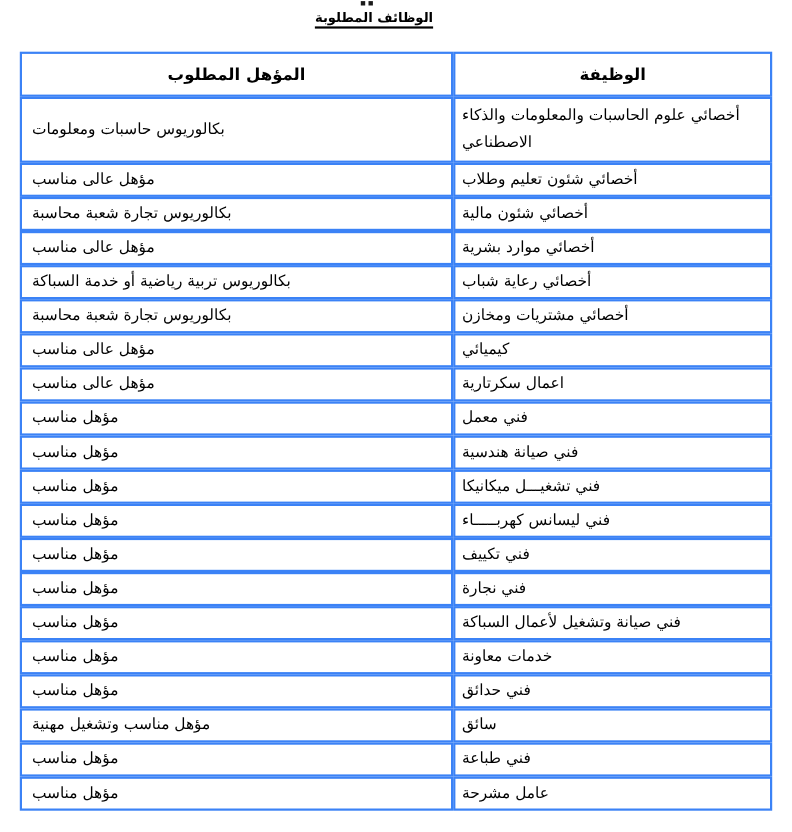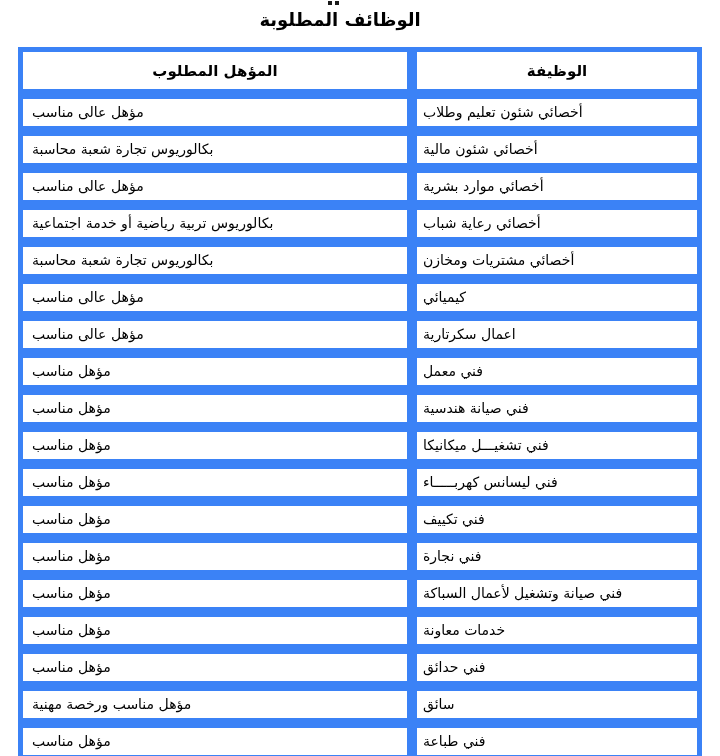--- a/index.html
+++ b/index.html
@@ -16,37 +16,38 @@
     position: absolute; top: 1px; left: 328px;
     width: 4px; height: 4px;
     background: #1a1a1a;
     box-shadow: 7px 0 0 0 #1a1a1a;
   }
   .doc-title {
     position: absolute; top: 9px; left: 0;
     width: 680px;
     text-align: center;
     direction: rtl;
-    font-size: 18px;
+    font-size: 12px;
     font-weight: bold;
+    text-decoration: underline;
     text-decoration-thickness: 1.5px;
     text-underline-offset: 4px;
   }
   table.jobs-table {
     position: absolute; top: 47px; left: 18px;
     width: 684px;
     table-layout: fixed;
     border-collapse: separate;
     border-spacing: 0;
     direction: rtl;
   }
   col.col-job  { width: 290px; }
   col.col-qual { width: 394px; }
   th, td {
-    border: 5px solid #3b82f6;
+    border: 2px solid #3b82f6;
     overflow: hidden;
     direction: rtl;
   }
   th {
     height: 35px;
     font-size: 15px;
     font-weight: bold;
     text-align: center;
     vertical-align: middle;
   }
@@ -75,35 +76,39 @@
     <col class="col-qual">
   </colgroup>
   <thead>
     <tr>
       <th>الوظيفة</th>
       <th>المؤهل المطلوب</th>
     </tr>
   </thead>
   <tbody>
 
+  <tr class="tall">
+        <td class="job-cell">أخصائي علوم الحاسبات والمعلومات والذكاء الاصطناعي</td>
+        <td class="qual-cell">بكالوريوس حاسبات ومعلومات</td>
+      </tr>
       <tr>
         <td class="job-cell">أخصائي شئون تعليم وطلاب</td>
         <td class="qual-cell">مؤهل عالى مناسب</td>
       </tr>
       <tr>
         <td class="job-cell">أخصائي شئون مالية</td>
         <td class="qual-cell">بكالوريوس تجارة شعبة محاسبة</td>
       </tr>
       <tr>
         <td class="job-cell">أخصائي موارد بشرية</td>
         <td class="qual-cell">مؤهل عالى مناسب</td>
       </tr>
       <tr>
         <td class="job-cell">أخصائي رعاية شباب</td>
-        <td class="qual-cell">بكالوريوس تربية رياضية أو خدمة اجتماعية</td>
+        <td class="qual-cell">بكالوريوس تربية رياضية أو خدمة السباكة</td>
       </tr>
       <tr>
         <td class="job-cell">أخصائي مشتريات ومخازن</td>
         <td class="qual-cell">بكالوريوس تجارة شعبة محاسبة</td>
       </tr>
       <tr>
         <td class="job-cell">كيميائي</td>
         <td class="qual-cell">مؤهل عالى مناسب</td>
       </tr>
       <tr>
@@ -141,21 +146,21 @@
       <tr>
         <td class="job-cell">خدمات معاونة</td>
         <td class="qual-cell">مؤهل مناسب</td>
       </tr>
       <tr>
         <td class="job-cell">فني حدائق</td>
         <td class="qual-cell">مؤهل مناسب</td>
       </tr>
       <tr>
         <td class="job-cell">سائق</td>
-        <td class="qual-cell">مؤهل مناسب ورخصة مهنية</td>
+        <td class="qual-cell">مؤهل مناسب وتشغيل مهنية</td>
       </tr>
       <tr>
         <td class="job-cell">فني طباعة</td>
         <td class="qual-cell">مؤهل مناسب</td>
       </tr>
       <tr>
         <td class="job-cell">عامل مشرحة</td>
         <td class="qual-cell">مؤهل مناسب</td>
       </tr>
     </tbody>

